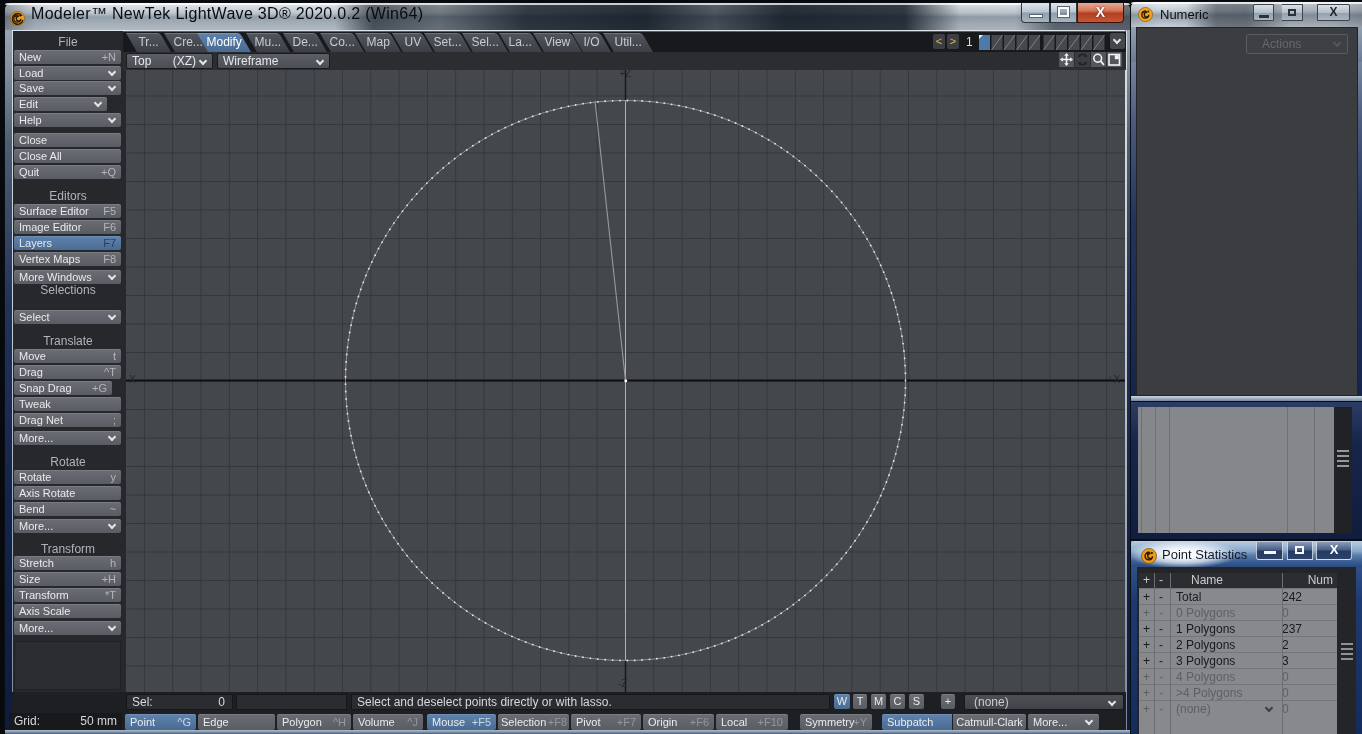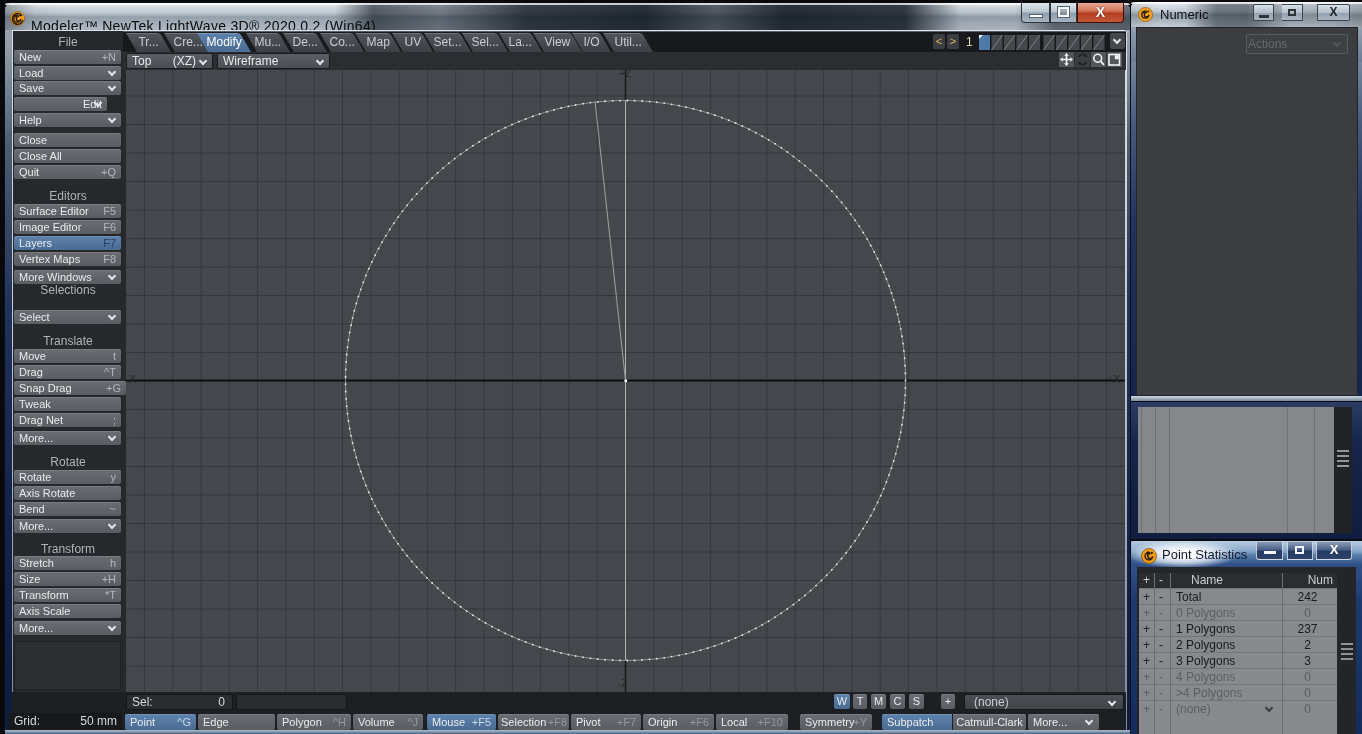--- a/index.html
+++ b/index.html
@@ -12,21 +12,21 @@
 .hdr{position:absolute;width:108px;text-align:center;color:#b0b4b8;font-size:12px;}
 .chev{position:absolute;width:6px;height:6px;border-right:2px solid #e2e4e6;border-bottom:2px solid #e2e4e6;transform:rotate(45deg);}
 .tab{position:absolute;top:0;height:19px;background:linear-gradient(180deg,#51555c,#3c4046);color:#c9ccd0;font-size:12px;text-align:center;line-height:19px;transform:skewX(30deg);transform-origin:top left;box-shadow:inset 0 1px 0 rgba(255,255,255,.18);border-radius:0 3px 0 0;}
 .tab span{display:inline-block;transform:skewX(-30deg);}
 .tab.sel{background:linear-gradient(180deg,#5e82ad,#4a6b93);color:#fff;}
 .psrow{position:absolute;left:0;width:198px;height:16px;color:#191b1e;line-height:16px;font-size:12px;box-shadow:0 -1px 0 #74767a;}
 .psrow.dim{color:#5d6064;}
 .psrow .c1{position:absolute;left:4px;}
 .psrow .c2{position:absolute;left:20px;}
 .psrow .nm{position:absolute;left:37px;}
-.psrow .nu{position:absolute;left:143px;width:51px;text-align:center;}
+.psrow .nu{position:absolute;left:143px;width:51px;text-align:left;}
 </style></head>
 <body>
 <div id="scr">
 
 <div class="abs" id="mainwin" style="left:5px;top:3px;width:1125px;height:731px;border-radius:7px 7px 0 0;
  background:linear-gradient(180deg,#d8dee5 0px,#b6bfc9 20px,#98a4b0 27px,#8593a1 60px,#4e5e72 140px,#22335b 300px,#14234a 500px,#0e1c3e 731px);
  box-shadow:0 0 0 1px #0a0d12;">
 
   <div class="abs" style="left:0;top:0;width:1125px;height:27px;border-radius:7px 7px 0 0;
    background:
@@ -35,21 +35,21 @@
   </div>
   <div class="abs" style="left:0;top:0;width:1125px;height:2px;border-radius:7px 7px 0 0;background:rgba(255,255,255,0.75);"></div>
 
   <svg class="abs" style="left:5px;top:8px;" width="15" height="15" viewBox="0 0 17 17">
     <circle cx="8.5" cy="8.5" r="8" fill="#f2a21d"></circle>
     <circle cx="8.5" cy="8.5" r="8" fill="none" stroke="#8a5a10" stroke-width="0.8"></circle>
     <path d="M13.5 5.5 a6 6 0 1 0 1 4.5" fill="none" stroke="#2b1c06" stroke-width="1.7"></path>
     <path d="M8.3 4.6 a4 4 0 1 0 4 4.2 a2.6 2.6 0 1 1 -2.7 -2.8 a1.5 1.5 0 1 0 -1.4 1.5" fill="none" stroke="#2b1c06" stroke-width="1.5"></path>
     <circle cx="11.6" cy="5.2" r="1.1" fill="#2b1c06"></circle>
   </svg>
-  <div class="abs" style="left:26px;top:15px;font-size:14px;color:#0a0c10;letter-spacing:0.3px;">Modeler™ NewTek LightWave 3D® 2020.0.2 (Win64)</div>
+  <div class="abs" style="left:26px;top:2px;font-size:16px;color:#0a0c10;letter-spacing:0.3px;">Modeler™ NewTek LightWave 3D® 2020.0.2 (Win64)</div>
 
   <div class="abs" style="left:1016px;top:0px;width:29px;height:20px;background:linear-gradient(180deg,#dfe6ec 0%,#bcc7d1 45%,#8fa0b0 55%,#a7b4c0 100%);border:1px solid #30383f;border-top:none;border-radius:0 0 0 4px;">
     <div class="abs" style="left:7px;top:11px;width:14px;height:4px;background:#fdfdfe;border:1px solid #5a6470;"></div>
   </div>
   <div class="abs" style="left:1045px;top:0px;width:27px;height:20px;background:linear-gradient(180deg,#dfe6ec 0%,#bcc7d1 45%,#8fa0b0 55%,#a7b4c0 100%);border:1px solid #30383f;border-top:none;">
     <div class="abs" style="left:7px;top:4px;width:11px;height:10px;border:2px solid #fdfdfe;outline:1px solid #5a6470;background:rgba(90,100,112,0.3);"></div>
   </div>
   <div class="abs" style="left:1072px;top:0px;width:47px;height:20px;background:linear-gradient(180deg,#e8aa96 0%,#d5765a 40%,#b33f20 55%,#c25835 100%);border:1px solid #401008;border-top:none;border-radius:0 0 4px 0;font-size:14px;font-weight:bold;color:#fff;text-align:center;line-height:19px;text-shadow:0 0 2px #5a1505;">X</div>
 
   <div class="abs" style="left:7px;top:27px;width:1113px;height:704px;background:#26282b;border-top:1px solid #dfe5ea;"></div>
@@ -135,37 +135,37 @@
           <rect x="7.8" y="3.2" width="4" height="4" fill="#f2f3f4"></rect>
         </svg>
   </div>
 </div>
 
 <div class="abs" id="sidebar" style="left:14px;top:33px;width:108px;height:660px;">
   <div class="hdr" style="top:2px;text-align:center;">File</div>
   <div class="btn" style="top:17px;width:107px;">New<span class="sc">+N</span></div>
   <div class="btn" style="top:33px;width:107px;">Load<div class="chev" style="right:6px;top:3px;"></div></div>
   <div class="btn" style="top:48px;width:107px;">Save<div class="chev" style="right:6px;top:3px;"></div></div>
-  <div class="btn" style="top:64px;width:93px;text-align:right;">Edit<div class="chev" style="right:6px;top:3px;"></div></div>
+  <div class="btn" style="top:64px;width:93px;">Edit<div class="chev" style="right:6px;top:3px;"></div></div>
   <div class="btn" style="top:80px;width:107px;">Help<div class="chev" style="right:6px;top:3px;"></div></div>
   <div class="btn" style="top:100px;width:107px;">Close</div>
   <div class="btn" style="top:116px;width:107px;">Close All</div>
   <div class="btn" style="top:132px;width:107px;">Quit<span class="sc">+Q</span></div>
   <div class="hdr" style="top:156px;">Editors</div>
   <div class="btn" style="top:171px;width:107px;">Surface Editor<span class="sc">F5</span></div>
   <div class="btn" style="top:187px;width:107px;">Image Editor<span class="sc">F6</span></div>
   <div class="btn blue" style="top:203px;width:107px;">Layers<span class="sc" style="color:#26415f;">F7</span></div>
   <div class="btn" style="top:219px;width:107px;">Vertex Maps<span class="sc">F8</span></div>
   <div class="btn" style="top:237px;width:107px;">More Windows<div class="chev" style="right:6px;top:3px;"></div></div>
   <div class="hdr" style="top:250px;">Selections</div>
   <div class="btn" style="top:277px;width:107px;">Select<div class="chev" style="right:6px;top:3px;"></div></div>
   <div class="hdr" style="top:301px;">Translate</div>
   <div class="btn" style="top:316px;width:107px;">Move<span class="sc">t</span></div>
   <div class="btn" style="top:332px;width:107px;">Drag<span class="sc">^T</span></div>
-  <div class="btn" style="top:348px;width:112px;">Snap Drag<span class="sc">+G</span></div>
+  <div class="btn" style="top:348px;width:98px;">Snap Drag<span class="sc">+G</span></div>
   <div class="btn" style="top:364px;width:107px;">Tweak</div>
   <div class="btn" style="top:380px;width:107px;">Drag Net<span class="sc">;</span></div>
   <div class="btn" style="top:398px;width:107px;">More...<div class="chev" style="right:6px;top:3px;"></div></div>
   <div class="hdr" style="top:422px;">Rotate</div>
   <div class="btn" style="top:437px;width:107px;">Rotate<span class="sc">y</span></div>
   <div class="btn" style="top:453px;width:107px;">Axis Rotate</div>
   <div class="btn" style="top:469px;width:107px;">Bend<span class="sc">~</span></div>
   <div class="btn" style="top:486px;width:107px;">More...<div class="chev" style="right:6px;top:3px;"></div></div>
   <div class="hdr" style="top:509px;">Transform</div>
   <div class="btn" style="top:523px;width:107px;">Stretch<span class="sc">h</span></div>
@@ -201,20 +201,21 @@
   <circle cx="499.5" cy="310.5" r="280" fill="none" stroke="#8e9194" stroke-width="1"></circle>
   <circle cx="499.5" cy="310.5" r="280" fill="none" stroke="#e3e4e6" stroke-width="1.8" stroke-dasharray="0.1 7.32" stroke-linecap="round"></circle>
   <rect x="498.5" y="309.5" width="2.6" height="2.6" fill="#fbfcfd"></rect>
 </svg>
 </div>
 
 <div class="abs" id="bottom" style="left:12px;top:692px;width:1114px;height:40px;background:#1d1f22;">
 
   <div class="abs" style="left:114px;top:2px;width:107px;height:16px;background:#2a2c30;border:1px solid #141619;color:#d8dadc;font-size:12px;line-height:15px;padding:0 5px;">Sel:<span style="position:absolute;right:7px;">0</span></div>
   <div class="abs" style="left:224px;top:2px;width:111px;height:16px;background:#2a2c30;border:1px solid #141619;"></div>
+  <div class="abs" style="left:339px;top:2px;width:479px;height:16px;background:#2a2c30;border:1px solid #141619;color:#d6d8da;font-size:12px;line-height:15px;padding:0 5px;">Select and deselect points directly or with lasso.</div>
   <div class="abs btn blue" style="left:822px;top:2px;width:16px;text-align:center;padding:0;height:15px;line-height:15px;">W</div>
   <div class="abs btn" style="left:841px;top:2px;width:14px;text-align:center;padding:0;height:15px;line-height:15px;">T</div>
   <div class="abs btn" style="left:859px;top:2px;width:15px;text-align:center;padding:0;height:15px;line-height:15px;">M</div>
   <div class="abs btn" style="left:878px;top:2px;width:15px;text-align:center;padding:0;height:15px;line-height:15px;">C</div>
   <div class="abs btn" style="left:897px;top:2px;width:15px;text-align:center;padding:0;height:15px;line-height:15px;">S</div>
   <div class="abs btn" style="left:929px;top:2px;width:14px;text-align:center;padding:0;height:15px;line-height:15px;">+</div>
   <div class="abs" style="left:952px;top:2px;width:160px;height:16px;background:linear-gradient(180deg,#4c4f55,#404348);border:1px solid #17181a;border-radius:2px;color:#c9cbce;font-size:12px;line-height:15px;padding:0 9px;">(none)
     <div class="chev" style="right:8px;top:4px;"></div>
   </div>
 
@@ -253,21 +254,21 @@
 
   <div class="abs" style="left:122px;top:2px;width:21px;height:17px;background:linear-gradient(180deg,#d9e0e7,#b4bfc9 50%,#93a2b0 55%,#aab5c0);border:1px solid #3c4450;border-radius:2px 0 0 2px;">
     <div class="abs" style="left:5px;top:10px;width:10px;height:3px;background:#2c3238;"></div>
   </div>
   <div class="abs" style="left:151px;top:2px;width:21px;height:17px;background:linear-gradient(180deg,#d9e0e7,#b4bfc9 50%,#93a2b0 55%,#aab5c0);border:1px solid #3c4450;border-left:none;">
     <div class="abs" style="left:6px;top:4px;width:8px;height:7px;border:2px solid #2c3238;"></div>
   </div>
   <div class="abs" style="left:186px;top:2px;width:33px;height:17px;background:linear-gradient(180deg,#d9e0e7,#b4bfc9 50%,#93a2b0 55%,#aab5c0);border:1px solid #3c4450;border-radius:0 2px 2px 0;color:#23282e;font-weight:bold;font-size:12px;text-align:center;line-height:15px;">X</div>
 
   <div class="abs" style="left:5px;top:25px;width:222px;height:369px;background:#3b3d40;border:1px solid #222427;">
-    <div class="abs" style="left:109px;top:6px;width:102px;height:20px;background:#3e4043;border:1px solid #585b5f;border-radius:2px;color:#65686c;font-size:12px;line-height:18px;padding:0 1px;">Actions
+    <div class="abs" style="left:109px;top:6px;width:102px;height:20px;background:#3e4043;border:1px solid #585b5f;border-radius:2px;color:#65686c;font-size:12px;line-height:18px;padding:0 15px;">Actions
       <div class="chev" style="right:7px;top:5px;border-color:#54575b;"></div>
     </div>
   </div>
   <div class="abs" style="left:0;top:394px;width:231px;height:6px;background:linear-gradient(180deg,#cdd6df,#9aa8b6 50%,#64748a);"></div>
 </div>
 
 <div class="abs" style="left:1131px;top:402px;width:231px;height:137px;background:linear-gradient(180deg,#2c3c64,#16254a 30%,#101d3e);box-shadow:0 0 0 1px #090c12;">
   <div class="abs" style="left:7px;top:5px;width:214px;height:126px;background:#85878a;">
     <div class="abs" style="left:3px;top:0;width:1px;height:126px;background:#6e7073;"></div>
     <div class="abs" style="left:17px;top:0;width:1px;height:126px;background:#6e7073;"></div>

